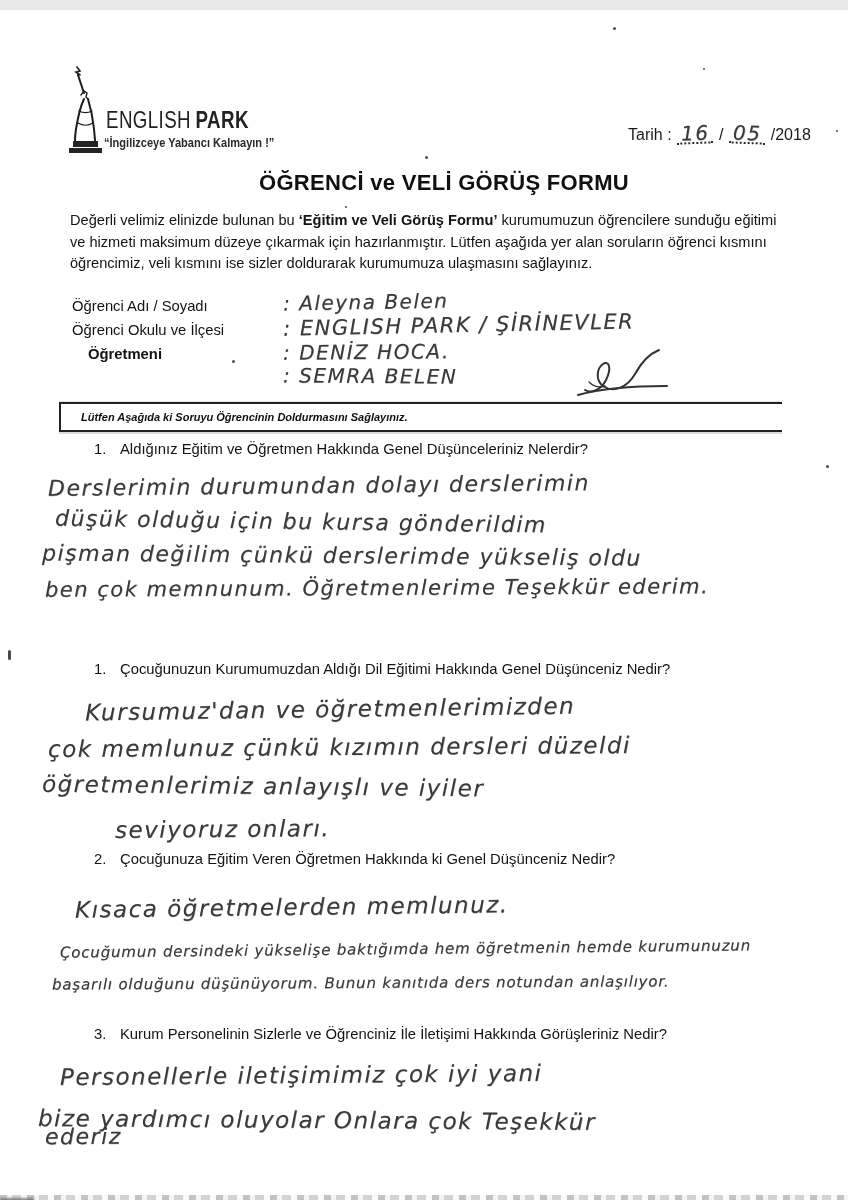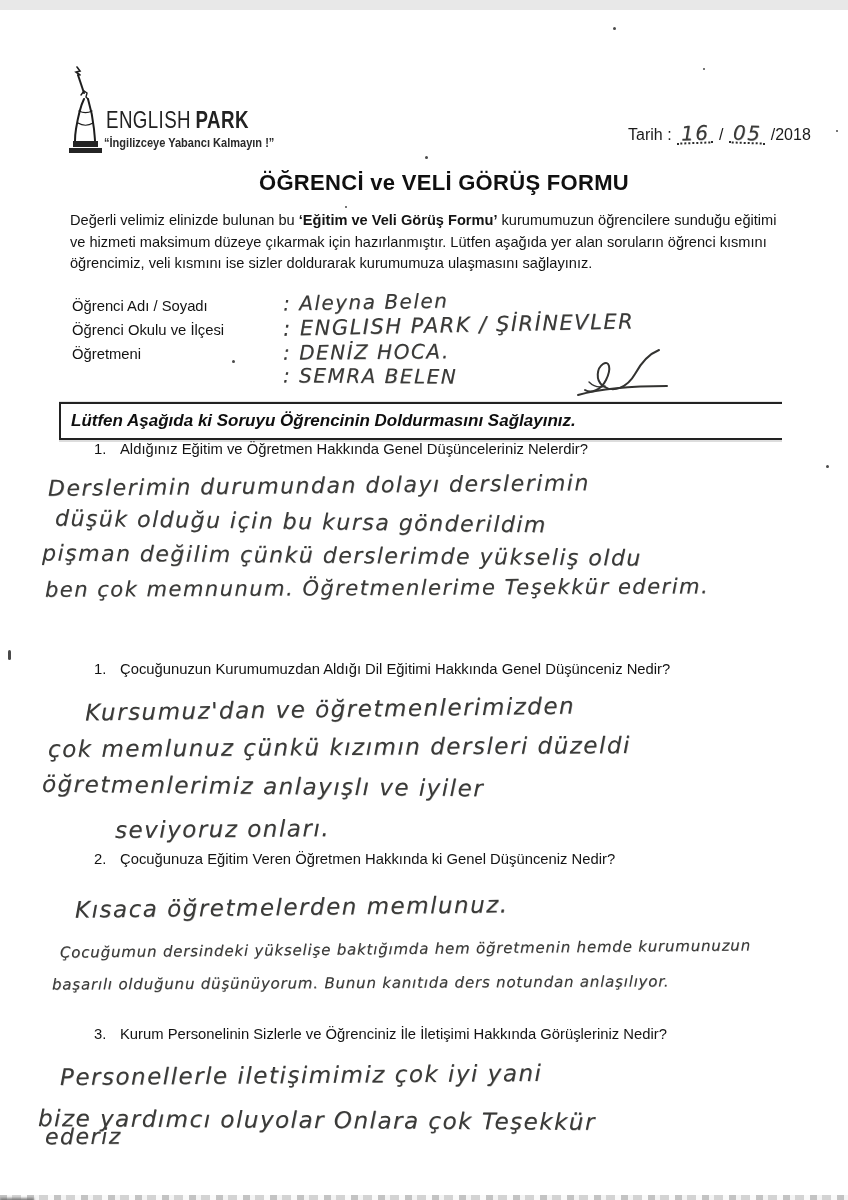--- a/index.html
+++ b/index.html
@@ -31,22 +31,22 @@
   .title { width:848px; text-align:center; font-size:22px; font-weight:bold; letter-spacing:0.3px; color:#101010; }
   
   .intro { width:716px; font-size:14.6px; line-height:21.5px; color:#141414; }
   
   .field-label { font-size:14.8px; color:#121212; white-space:nowrap; }
   .field-value { font-size:20px; }
   
   .section-box {
     left:59px; width:723px; box-sizing:border-box;
     border:2px solid #222; border-right:none;
-    padding:7px 12px 7px 10px;
-    font-size:17px; font-weight:bold; font-style:italic; color:#0f0f0f;
+    padding:7px 12px 7px 20px;
+    font-size:11px; font-weight:bold; font-style:italic; color:#0f0f0f;
     background:#fff;
     box-shadow:0 2px 0 rgba(120,120,120,.25), 0 -1px 0 rgba(120,120,120,.2);
   }
   
   .question { font-size:14.8px; color:#131313; white-space:nowrap; }
   .question .qnum { display:inline-block; width:26px; }
   
   .speck { position:absolute; background:#4a4a4a; border-radius:50%; }
   .scan-band {
     position:absolute; left:0; top:1185px; width:848px; height:15px; opacity:.75;
@@ -89,21 +89,21 @@
   </div>
 
   <div class="abs title" style="left:20px; top:160px;">ÖĞRENCİ ve VELİ GÖRÜŞ FORMU</div>
 
   <p class="abs intro" style="left:70px; top:200px; margin:0;">
     <span>Değerli velimiz elinizde bulunan bu </span><b>‘Eğitim ve Veli Görüş Formu’</b><span> kurumumuzun öğrencilere sunduğu eğitimi ve hizmeti maksimum düzeye çıkarmak için hazırlanmıştır. Lütfen aşağıda yer alan soruların öğrenci kısmını öğrencimiz, veli kısmını ise sizler doldurarak kurumumuza ulaşmasını sağlayınız.</span>
   </p>
 
   <div class="abs field-label" style="left:72px; top:288px;">Öğrenci Adı / Soyadı</div>
   <div class="abs field-label" style="left:72px; top:312px;">Öğrenci Okulu ve İlçesi</div>
-  <div class="abs field-label" style="left:72px; top:336px;">Öğretmeni</div>
+  <div class="abs field-label" style="left:88px; top:336px;font-weight:bold;">Öğretmeni</div>
 
   <div class="abs hw field-value" style="left:283px; top:280px; transform:rotate(-1deg);">: Aleyna Belen</div>
   <div class="abs hw field-value" style="left:283px; top:303px; font-size:21px; transform:rotate(-1.2deg);">: ENGLISH PARK / ŞİRİNEVLER</div>
   <div class="abs hw field-value" style="left:283px; top:330px; transform:rotate(-0.5deg);">: DENİZ HOCA.</div>
   <div class="abs hw field-value" style="left:283px; top:354px; transform:rotate(0.4deg);">: SEMRA BELEN</div>
 
   <svg class="abs" style="left:575px; top:336px;" width="96" height="56" viewBox="0 0 96 56">
     <g fill="none" stroke="#333331" stroke-width="2" stroke-linecap="round">
       <path d="M10,44 C16,48 26,44 31,34 C37,22 34,14 28,18 C22,22 20,34 28,40 C38,47 52,42 60,28 C66,17 74,8 84,4"></path>
       <path d="M3,49 C28,42 58,40 92,40"></path>

